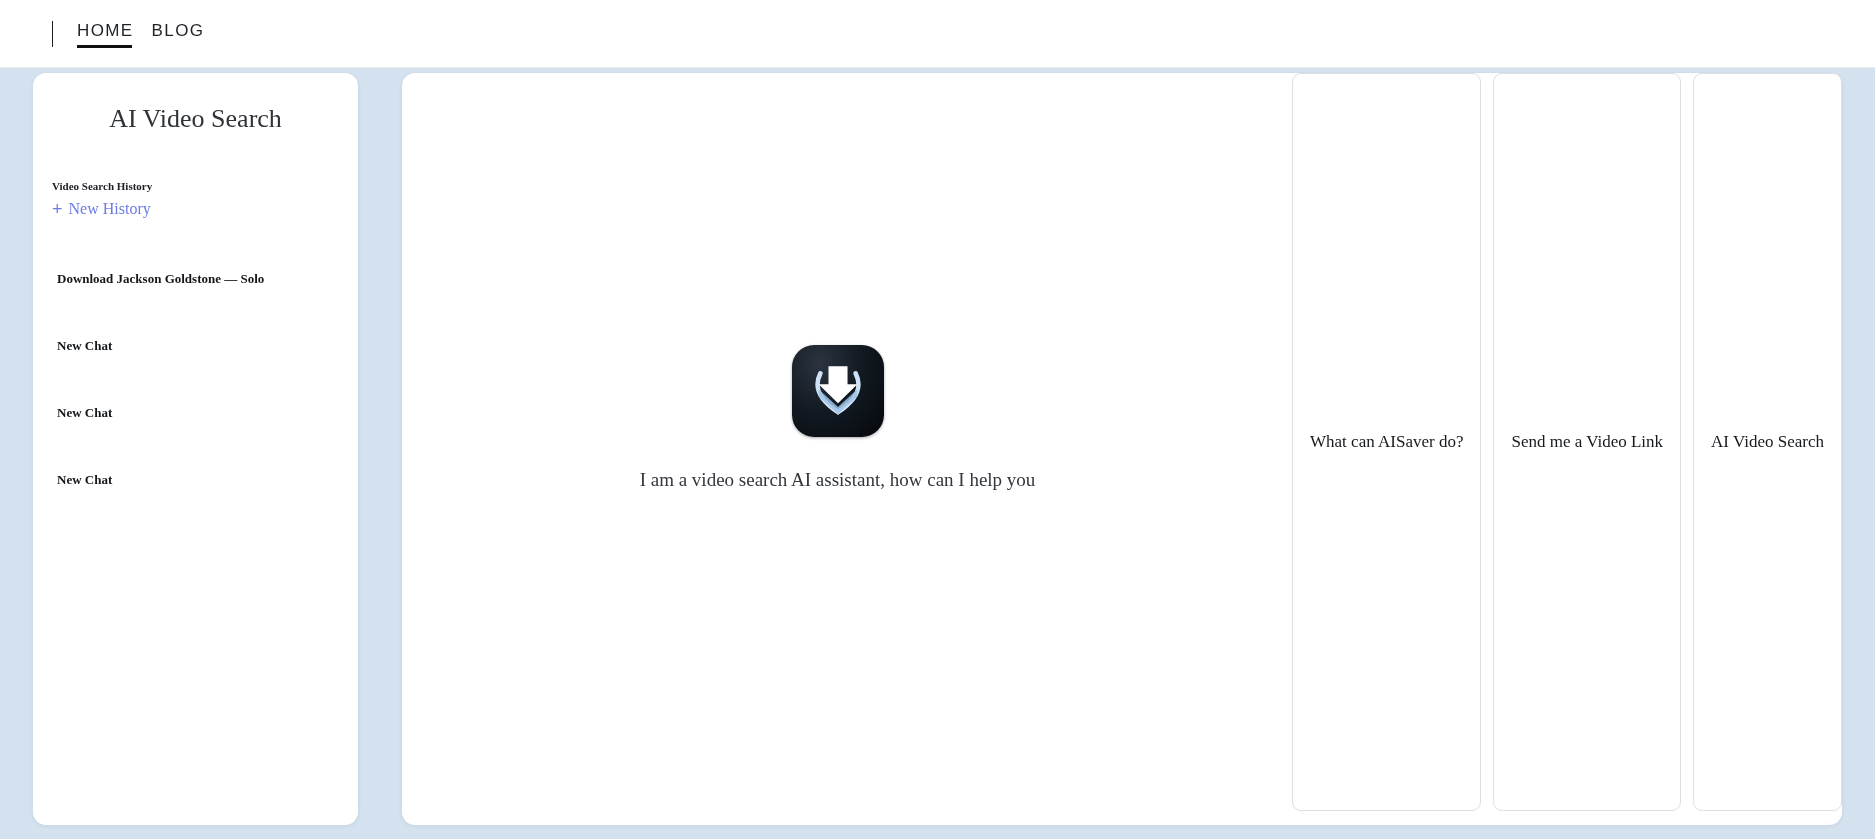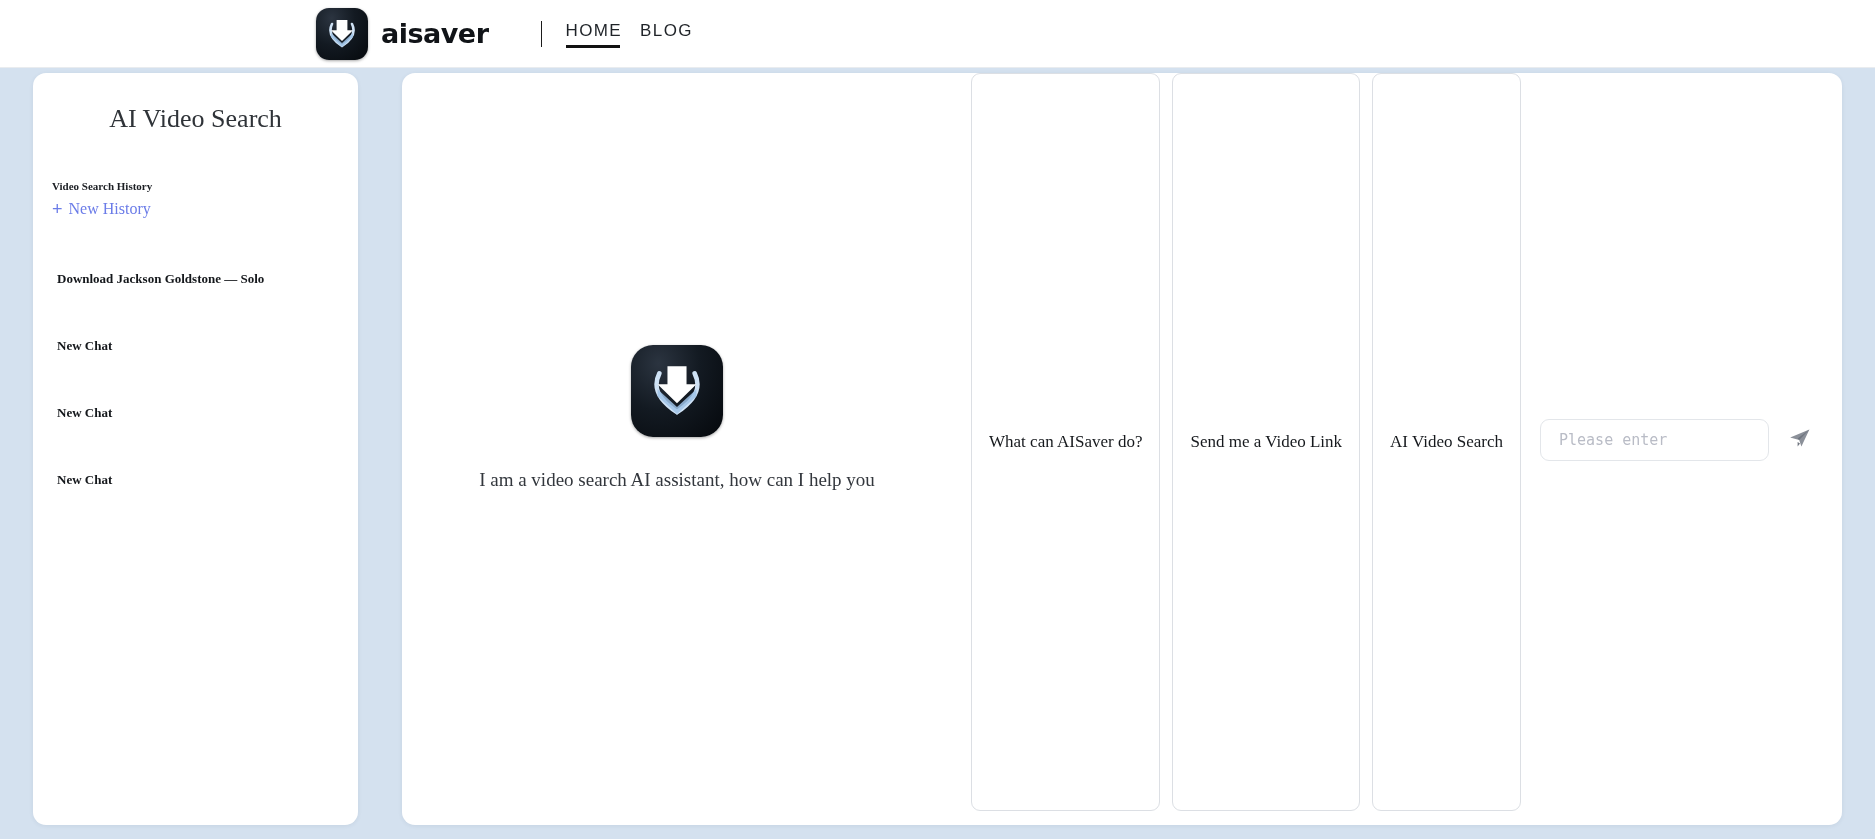--- a/index.html
+++ b/index.html
@@ -230,30 +230,20 @@
     background: transparent;
     border: none;
     cursor: pointer;
     margin-right: 6px;
   }
 </style>
 </head>
 <body>
 
 <div class="header">
-  <div class="brand">
-    <div class="logo-tile">
-      <svg width="34" height="36" viewBox="0 0 34 36" aria-hidden="true">
-        <path d="M7 8 C3.5 15 5 22 17 30 C29 22 30.5 15 27 8" fill="none" stroke="#cfe2f5" stroke-width="2.6" stroke-linecap="round"></path>
-        <path d="M6 17 L17 27 L28 17 L28 21 L17 31 L6 21 Z" fill="#9dc2e6" opacity=".85"></path>
-        <path d="M11.6 4 h10.8 v10.2 h5.6 L17 25 L6 14.2 h5.6 Z" fill="#ffffff"></path>
-      </svg>
-    </div>
-    <div class="brand-name">aisaver</div>
-  </div>
 
   <div class="nav-divider"></div>
 
   <nav class="nav">
     <a class="nav-link active">HOME</a>
     <a class="nav-link">BLOG</a>
   </nav>
 </div>
 
 <aside class="sidebar">
@@ -286,26 +276,14 @@
     </div>
     <div class="greeting">I am a video search AI assistant, how can I help you</div>
   </div>
 
   <div class="chips">
     <button class="chip">What can AISaver do?</button>
     <button class="chip">Send me a Video Link</button>
     <button class="chip">AI Video Search</button>
   </div>
 
-  <div class="composer">
-    <input class="composer-input" type="text" placeholder="Please enter" style="">
-    <button class="send-button">
-      <span>
-        <svg width="24" height="24" viewBox="0 0 24 24" aria-hidden="true">
-          <path d="M2.2 11.6 L21.4 3.4 L13.4 20.4 L11.2 14.1 Z" fill="#8b9099"></path>
-          <path d="M11.2 14.1 L21.4 3.4 L9.6 12.4 Z" fill="#6f757f"></path>
-          <path d="M9.6 16 L9.6 20.6 L12 17.5 Z" fill="#6f757f"></path>
-        </svg>
-      </span>
-    </button>
-  </div>
 
 </section>
 
 </body></html>

